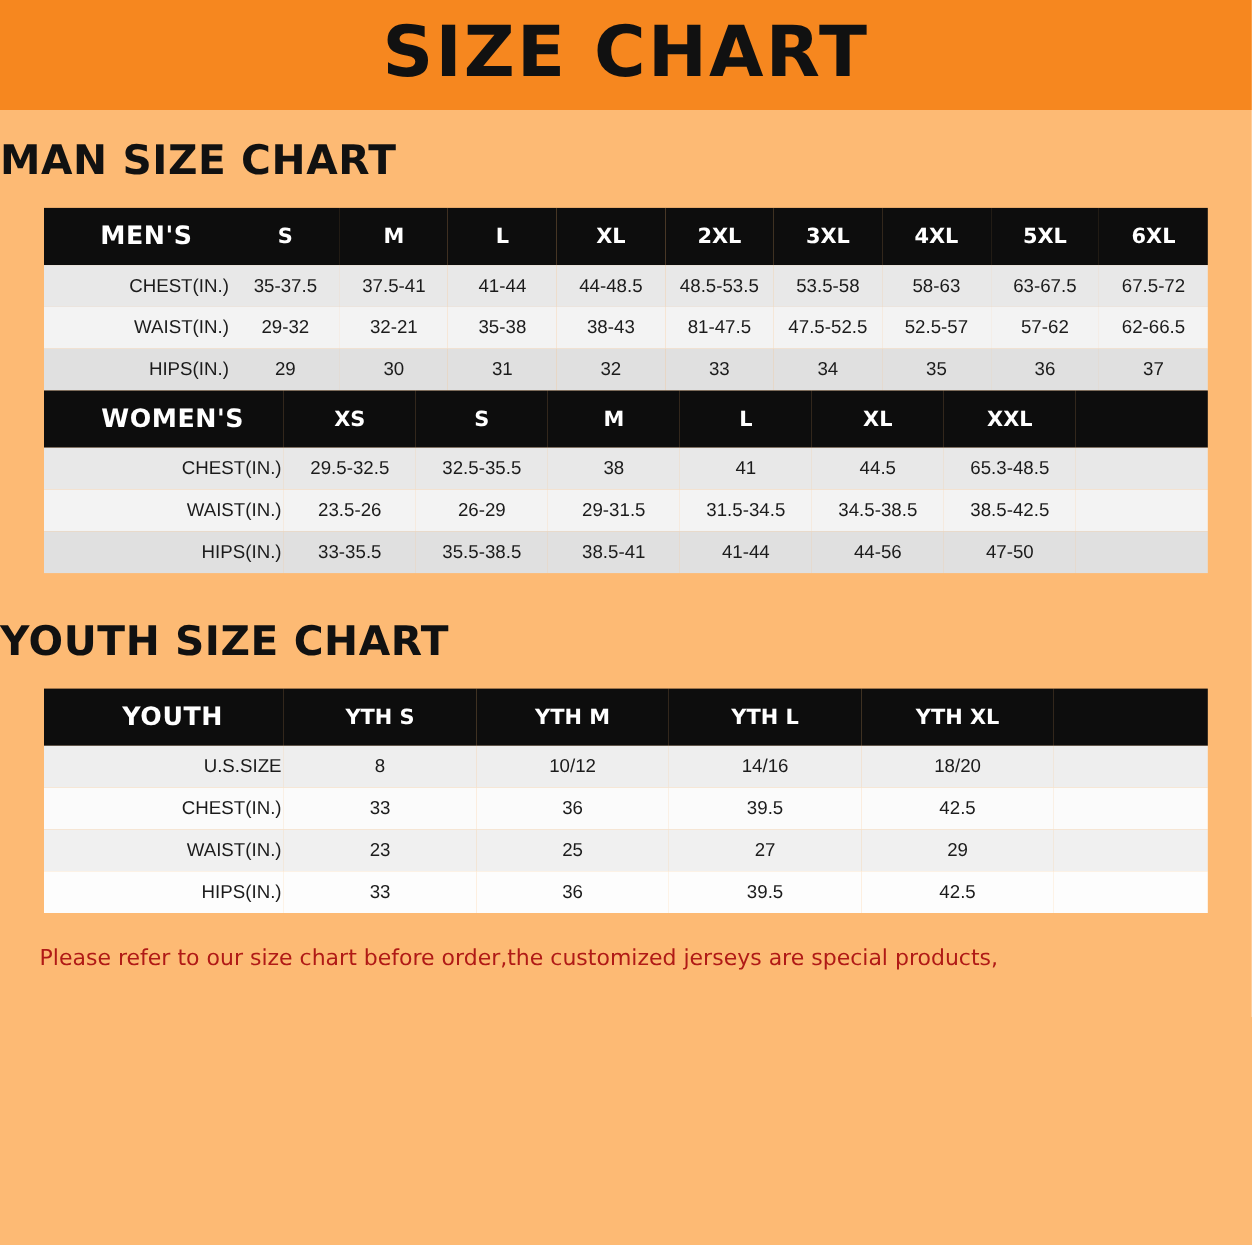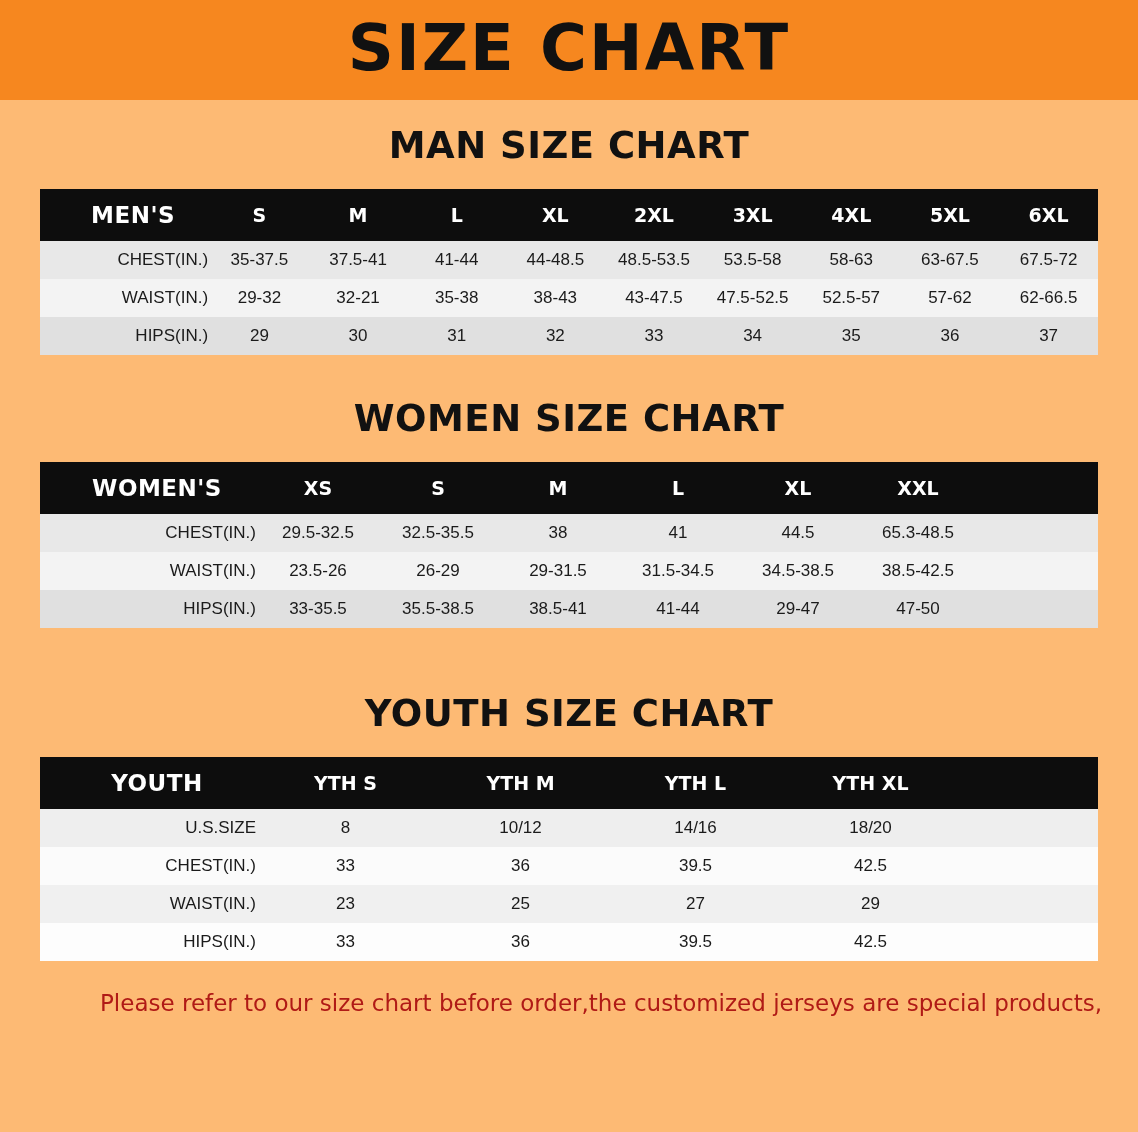--- a/index.html
+++ b/index.html
@@ -32,30 +32,29 @@
     font-family: "DejaVu Sans", sans-serif;
     font-weight: bold;
     font-size: 64px;
     letter-spacing: 2px;
     color: #111111;
     line-height: 1;
     margin-top: -4px;
   }
   
   .section-title {
-    text-align: center;
     font-family: "DejaVu Sans", sans-serif;
     font-weight: bold;
     font-size: 37px;
     color: #111;
     letter-spacing: 0.5px;
   }
   .st-man    { margin-top: 24px; margin-bottom: 22px; }
   .st-women  { margin-top: 42px; margin-bottom: 22px; }
-  .st-youth  { margin-top: 64px; margin-bottom: 22px; }
+  .st-youth  { margin-top: 40px; margin-bottom: 22px; }
 
   
   .table-wrap {
     margin: 0 40px;
   }
   table.size-table {
     width: 1058px;
     border-collapse: collapse;
     table-layout: fixed;
   }
@@ -101,23 +100,23 @@
   .youth-table tr.y1 td { background: #eeeeee; }
   .youth-table tr.y2 td { background: #fbfbfb; }
   .youth-table tr.y3 td { background: #f0f0f0; }
   .youth-table tr.y4 td { background: #fdfdfd; }
 
   
   .note {
     margin: 26px 36px 0 36px;
     color: #b01a16;
     font-family: "DejaVu Sans", sans-serif;
-    font-size: 23px;
+    font-size: 20px;
     line-height: 1.42;
-    text-align: right;
+    text-align: left;
   }
 </style>
 </head>
 <body>
 
 <div class="page">
 
   <div class="banner">
     <div class="banner-title">SIZE CHART</div>
   </div>
@@ -155,21 +154,21 @@
           <td>58-63</td>
           <td>63-67.5</td>
           <td>67.5-72</td>
         </tr>
         <tr class="band-b">
           <td class="rowlabel">WAIST(IN.)</td>
           <td>29-32</td>
           <td>32-21</td>
           <td>35-38</td>
           <td>38-43</td>
-          <td>43-47.5</td>
+          <td>81-47.5</td>
           <td>47.5-52.5</td>
           <td>52.5-57</td>
           <td>57-62</td>
           <td>62-66.5</td>
         </tr>
         <tr class="band-c">
           <td class="rowlabel">HIPS(IN.)</td>
           <td>29</td>
           <td>30</td>
           <td>31</td>
@@ -177,21 +176,20 @@
           <td>33</td>
           <td>34</td>
           <td>35</td>
           <td>36</td>
           <td>37</td>
         </tr>
       </tbody>
     </table>
   </div>
 
-  <div class="section-title st-women">WOMEN SIZE CHART</div>
   <div class="table-wrap">
     <table class="size-table women-table">
       <colgroup>
         <col style="width:218px">
         <col span="6" style="width:120px">
         <col style="width:120px">
       </colgroup>
       <thead>
         <tr>
           <th class="rowlabel">WOMEN'S</th>
@@ -224,21 +222,21 @@
           <td>34.5-38.5</td>
           <td>38.5-42.5</td>
           <td></td>
         </tr>
         <tr class="band-c">
           <td class="rowlabel">HIPS(IN.)</td>
           <td>33-35.5</td>
           <td>35.5-38.5</td>
           <td>38.5-41</td>
           <td>41-44</td>
-          <td>29-47</td>
+          <td>44-56</td>
           <td>47-50</td>
           <td></td>
         </tr>
       </tbody>
     </table>
   </div>
 
   <div class="section-title st-youth">YOUTH SIZE CHART</div>
   <div class="table-wrap">
     <table class="size-table youth-table">

